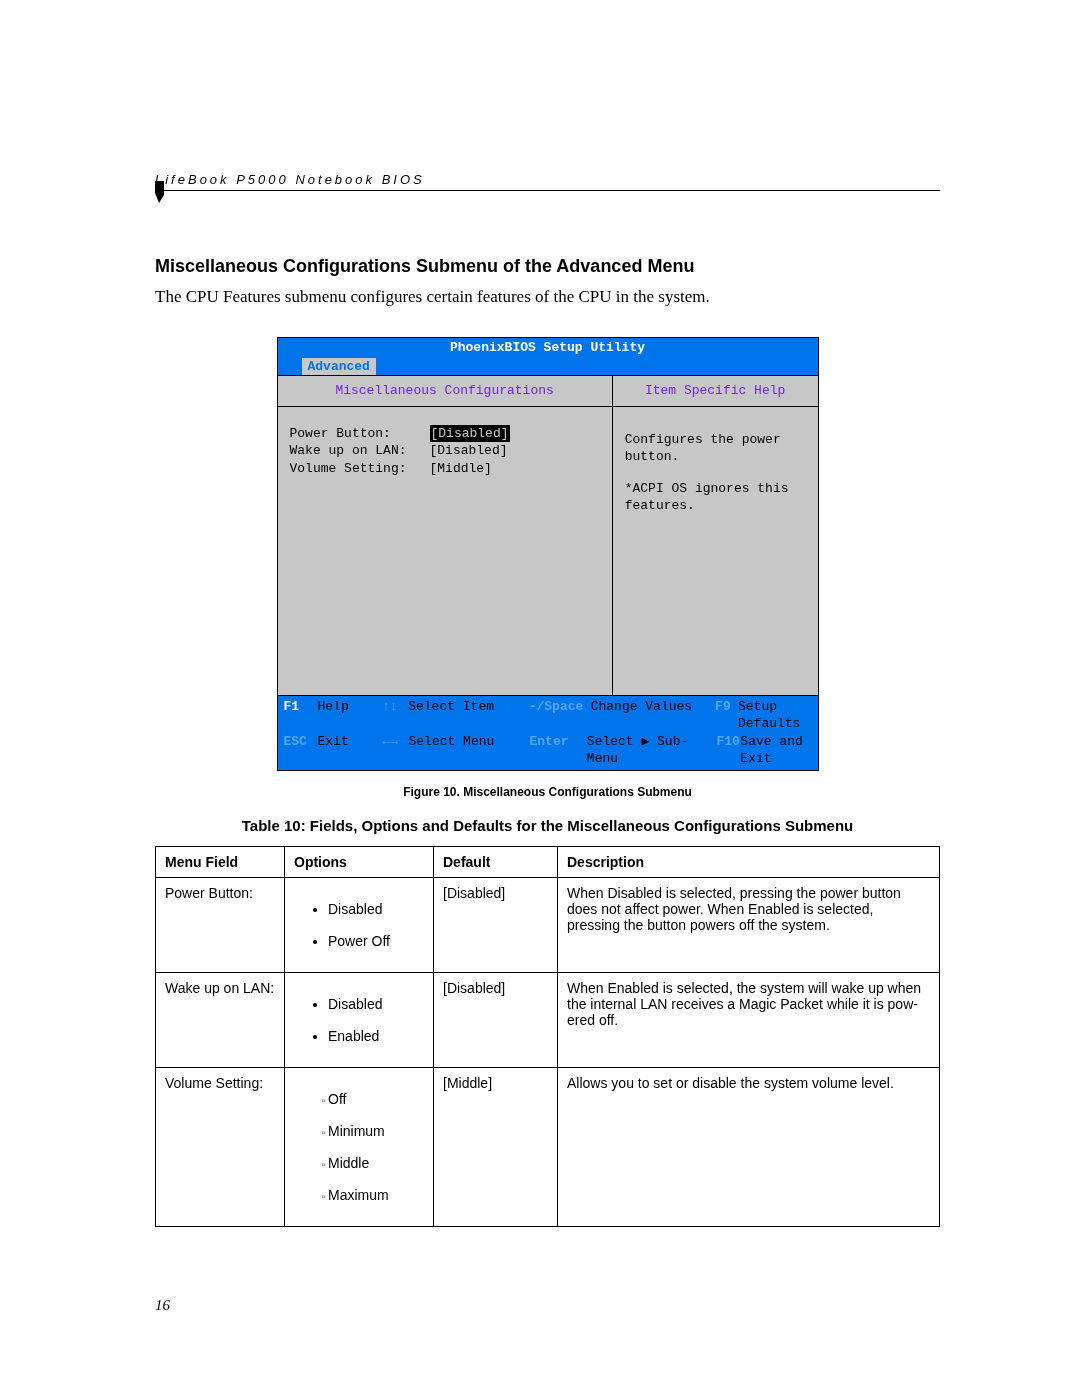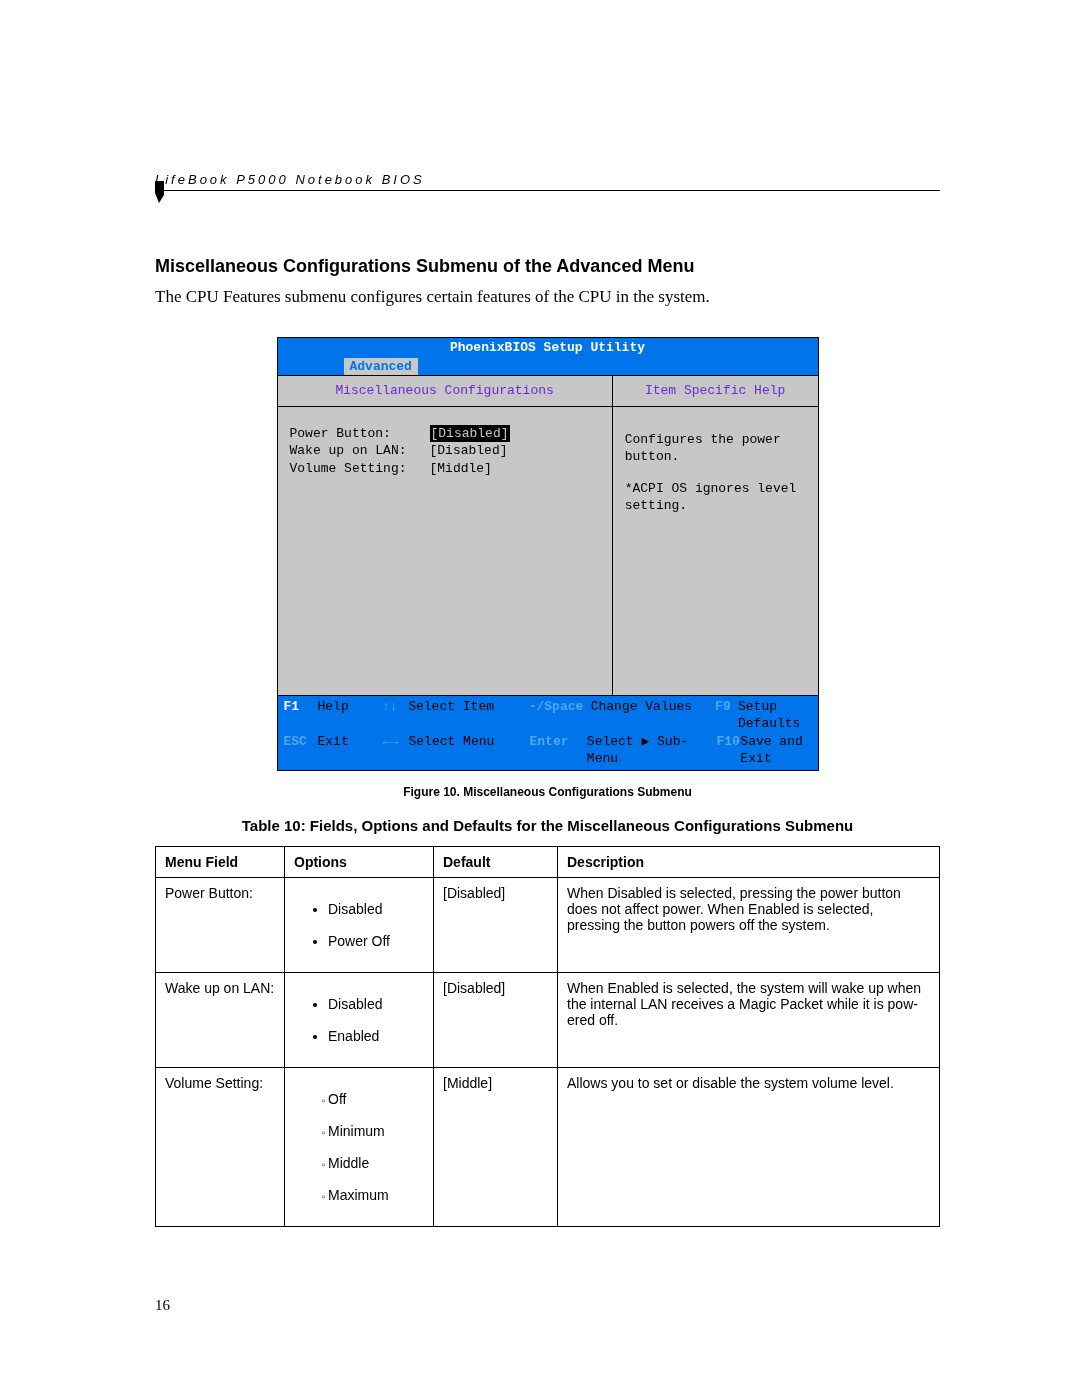--- a/index.html
+++ b/index.html
@@ -57,21 +57,21 @@
   }
   .bios-titlebar {
     background: #0074ea;
     color: #fff;
     text-align: center;
     font-weight: bold;
     padding: 1px 0;
   }
   .bios-menubar {
     background: #0074ea;
-    padding: 0 0 0 66px;
+    padding: 0 0 0 24px;
   }
   .bios-menutab {
     display: inline-block;
     background: #c8c7c7;
     color: #0074ea;
     padding: 0 6px;
     font-weight: bold;
   }
   .bios-middle {
     display: flex;
@@ -144,20 +144,21 @@
   }
   table.options th { font-weight: bold; }
   .col-field { width: 110px; }
   .col-opts  { width: 130px; }
   .col-def   { width: 105px; }
   ul.opts { margin:0; padding-left: 18px; }
   ul.opts li { margin: 16px; padding:0; }
   ul.opts.small li::marker { content: "▫ "; font-size: 10px;}
   .page-number {
     font-family: "Times New Roman", serif;
+    font-style: italic;
     font-size: 15px;
     margin-top: 70px;
   }
 </style>
 </head>
 <body>
 
 <div class="page">
   <div class="doc-header">
     <span class="doc-header-text">LifeBook P5000 Notebook BIOS</span>
@@ -193,21 +194,21 @@
               <span>[Middle]</span>
             </div>
           </div>
       </div>
       <div class="bios-help">
         <div class="bios-colhead">Item Specific Help</div>
         <div class="bios-body">
           <div style="height:6px"></div>
           <div>Configures the power button.</div>
           <div style="height:14px"></div>
-          <div>*ACPI OS ignores level setting.</div>
+          <div>*ACPI OS ignores this features.</div>
         </div>
       </div>
     </div>
     <div class="bios-footer">
       <div class="bios-footer-row">
         <span class="bf-seg1">
             <span class="bf-key">F1</span>
             <span class="bf-txt">Help</span>
           </span>
         <span class="bf-seg2">

